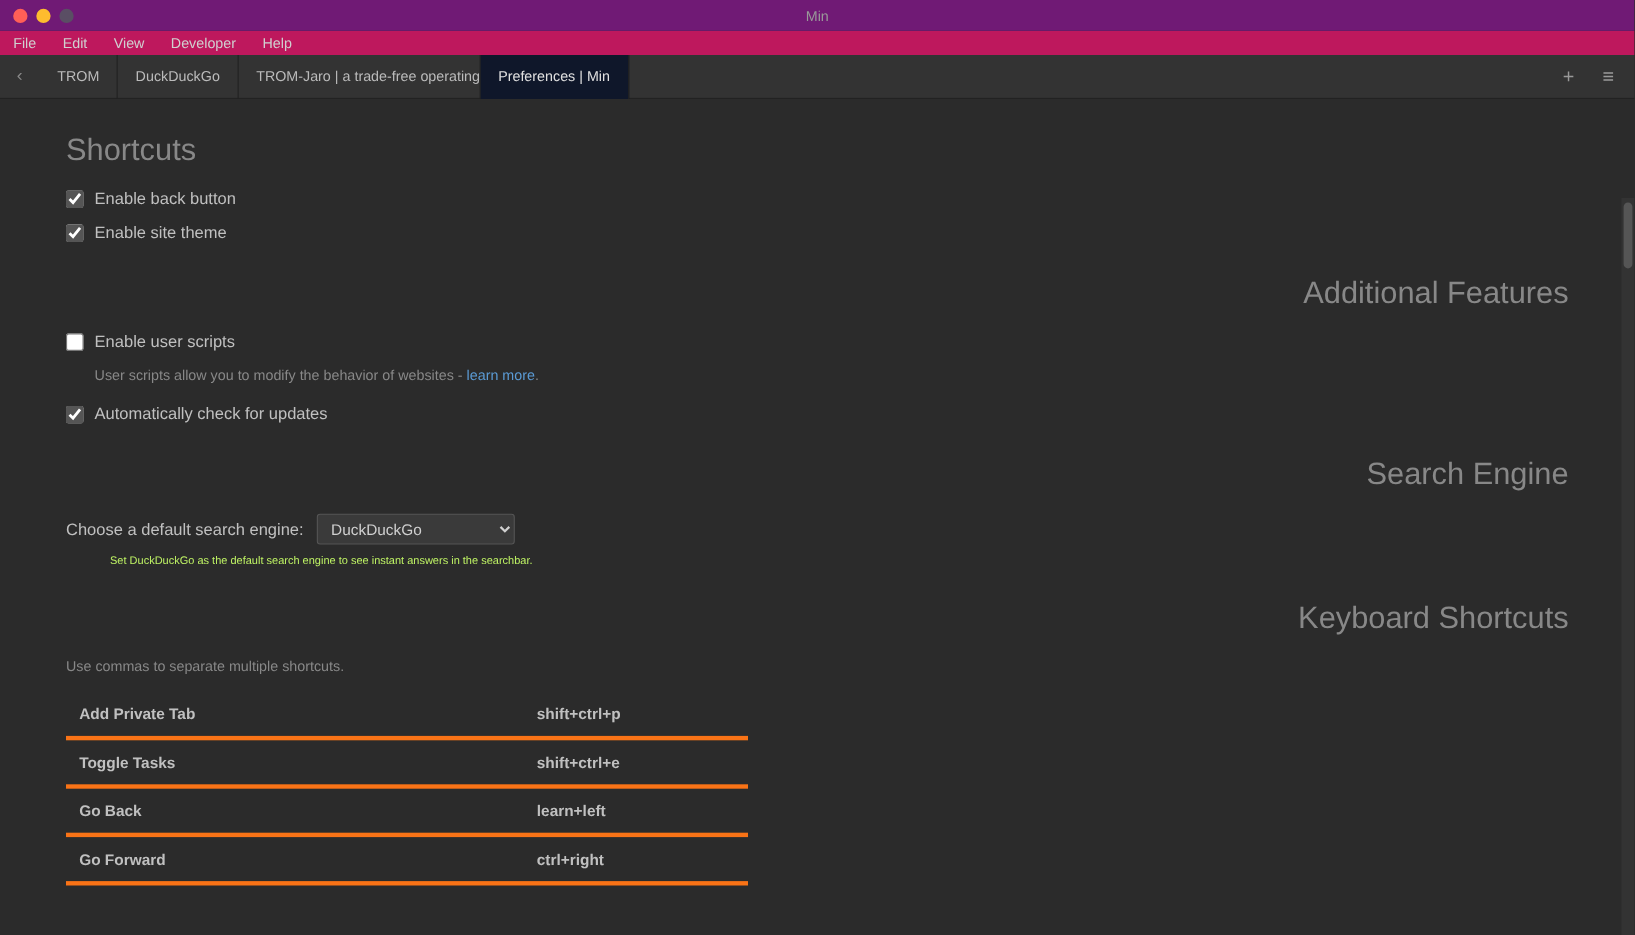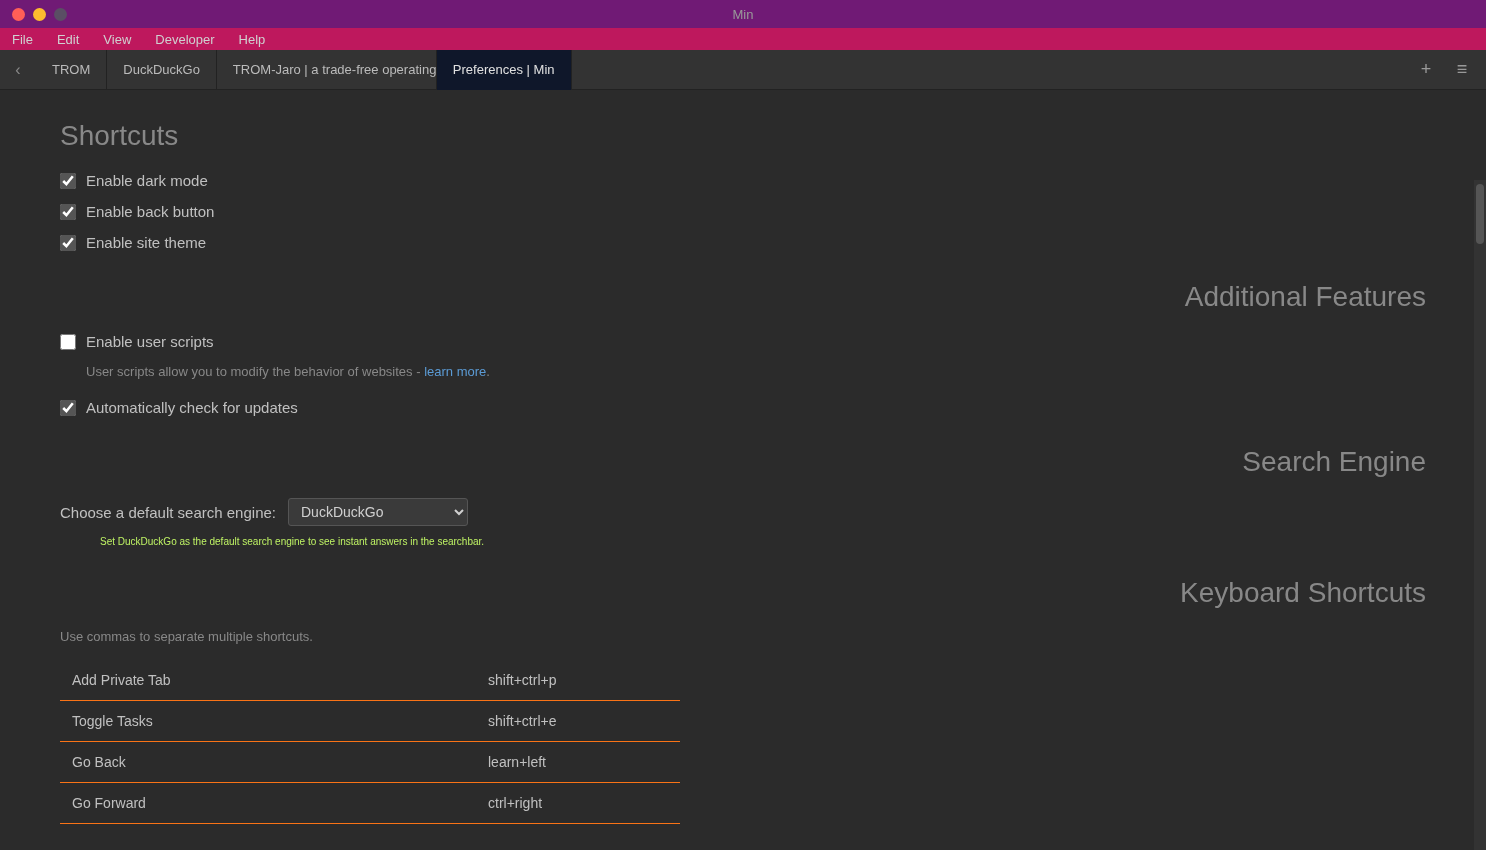--- a/index.html
+++ b/index.html
@@ -246,22 +246,23 @@
     .shortcuts-desc {
       font-size: 13px;
       color: #888;
       margin-bottom: 16px;
     }
 
     .shortcut-row {
       display: flex;
       align-items: flex-end;
       padding: 12px 12px;
-      border-bottom: 1px solid #f97316;
+      border-bottom: 4px solid #f97316;
       max-width: 620px;
+      font-weight: bold;
     }
 
     .shortcut-name {
       flex: 1;
       font-size: 14px;
       color: #c0c0c0;
     }
 
     .shortcut-key {
       font-size: 14px;
@@ -316,24 +317,20 @@
     <div class="tab-action-btn">+</div>
     <div class="tab-action-btn">≡</div>
   </div>
 </div>
 
 <div class="content-wrapper">
   <div class="content">
 
     <h2 class="section-title">Shortcuts</h2>
 
-    <div class="checkbox-row">
-      <input type="checkbox" id="dark-mode" checked="" style="">
-      <label class="checkbox-label" for="dark-mode">Enable dark mode</label>
-    </div>
 
     <div class="checkbox-row">
       <input type="checkbox" id="back-button" checked="" style="">
       <label class="checkbox-label" for="back-button">Enable back button</label>
     </div>
 
     <div class="checkbox-row">
       <input type="checkbox" id="site-theme" checked="" style="">
       <label class="checkbox-label" for="site-theme">Enable site theme</label>
     </div>

